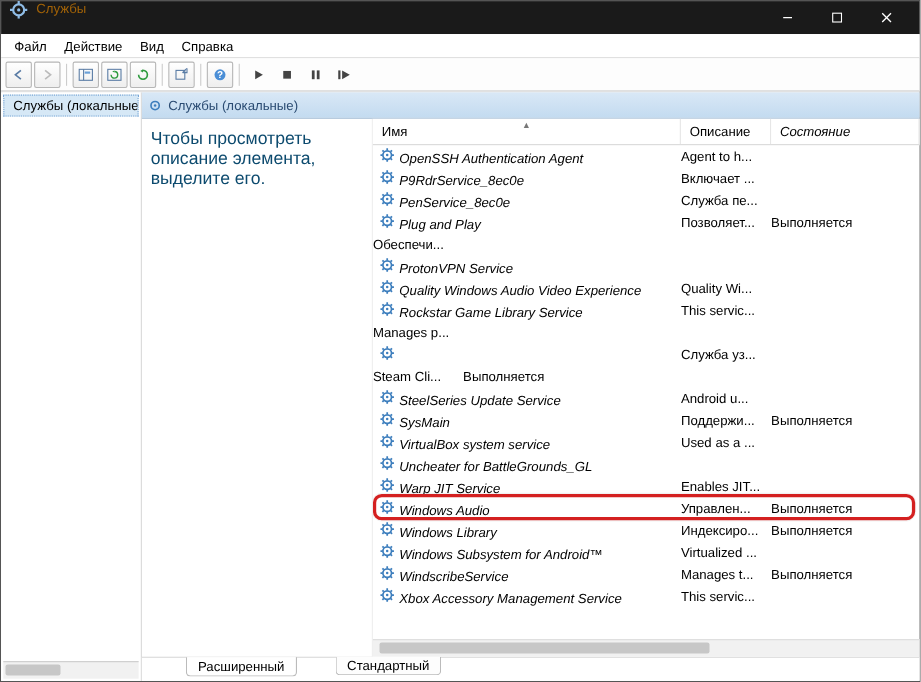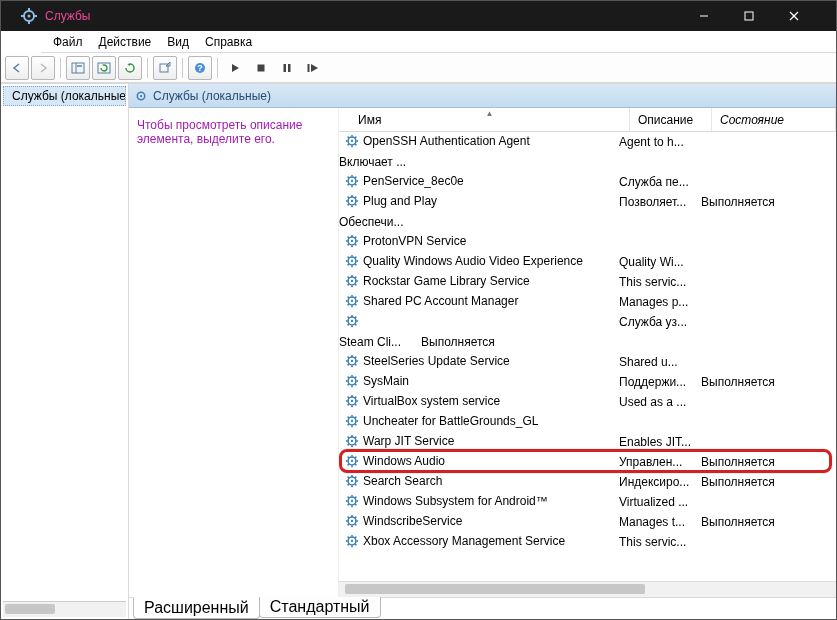--- a/index.html
+++ b/index.html
@@ -19,24 +19,23 @@
     border: 1px solid #555;
     display: flex;
     flex-direction: column;
     box-shadow: 0 0 8px rgba(0,0,0,.4);
   }
 
   
   .titlebar {
     height: 30px;
     background: #1a1a1a;
-    color: #ec4899;
-    display: flex;
-    align-items: center;
-    padding: 0 20px;
+    color: #a16207;
+    display: flex;
+    padding: 0 8px;
   }
   .titlebar .app-icon {
     width: 16px;
     height: 16px;
     margin-right: 8px;
     display: flex;
     align-items: center;
     justify-content: center;
   }
   .titlebar .title { flex: 1; font-size: 12px; }
@@ -52,21 +51,20 @@
   }
 
   
   .menubar {
     height: 22px;
     display: flex;
     align-items: center;
     padding: 0 4px;
     border-bottom: 1px solid #d9d9d9;
     background: #fff;
-    margin-left: 40px;
   }
   .menubar .menu-item {
     padding: 2px 8px;
     cursor: pointer;
   }
 
   
   .toolbar {
     height: 30px;
     display: flex;
@@ -153,22 +151,22 @@
   }
 
   .right-body {
     flex: 1;
     display: flex;
     min-height: 0;
   }
   .desc-pane {
     width: 210px;
     padding: 10px 8px;
-    font-size: 12px;
-    color: #a21caf;
+    font-size: 16px;
+    color: #0c4a6e;
     border-right: 1px solid #eee;
   }
 
   .list-wrap {
     flex: 1;
     display: flex;
     flex-direction: column;
     min-width: 0;
   }
   .col-headers {
@@ -179,21 +177,21 @@
     font-size: 12px;
     color: #000;
   }
   .col-headers .col {
     display: flex;
     align-items: center;
     padding: 0 8px;
     border-right: 1px solid #e6e6e6;
     position: relative;
   }
-  .col-name { width: 280px; margin-left: 11px; }
+  .col-name { width: 280px; }
   .col-desc { width: 82px; text-align: center; }
   .col-state { flex:1;font-style:italic; }
   .sort-arrow {
     position:absolute;
     left:50%;
     top:1px;
     transform:translateX(-50%);
     font-size:8px;
     color:#777;
   }
@@ -209,24 +207,25 @@
   .row {
     height: 20px;
     display: flex;
     align-items: center;
     font-size: 12px;
     white-space: nowrap;
   }
   .row .cell-name {
     width: 280px;
     display: flex;
-    align-items: flex-start;
+    align-items: flex-end;
     gap: 4px;
     padding-left: 6px;
     overflow: hidden;
+    font-style: italic;
   }
   .row .cell-desc { width: 82px; overflow: hidden; text-overflow: clip; padding-right:4px;}
   .row .cell-state { flex:1; overflow: hidden; padding-right:4px;}
   .svc-icon {
     width: 14px; height: 14px; flex-shrink: 0;
   }
   .highlight {
     position: absolute;
     border: 3px solid #d42020;
     border-radius: 8px;
@@ -252,24 +251,25 @@
     border-top: 1px solid #d9d9d9;
     background:#fff;
   }
   .tab {
     padding: 1px 10px;
     border: 1px solid #bbb;
     border-top: none;
     border-radius: 0 0 4px 4px;
     margin-right: -1px;
     background: #fdfdfd;
-    font-size: 16px;
+    font-size: 12px;
     cursor: pointer;
     position:relative;
     top:-1px;
+    margin-left:36px;
   }
   .tab.active {
     background: #fff;
     border-top:1px solid #fff;
   }
   .gear-small { width:12px;height:12px; }
 </style>
 </head>
 <body>
 
@@ -448,20 +448,37 @@
                           <line x1="3" y1="13" x2="4.5" y2="11.5"></line>
                           <line x1="11.5" y1="4.5" x2="13" y2="3"></line>
                         </g>
                       </svg></span>
                     <span>OpenSSH Authentication Agent</span>
                   </div>
                   <div class="cell-desc">Agent to h...</div>
                   <div class="cell-state"></div>
                 </div>
                 <div class="row">
+                  <div class="cell-name">
+                    <span><svg class="svc-icon" viewBox="0 0 16 16">
+                        <circle cx="8" cy="8" r="4.5" fill="none" stroke="#3d7ebd" stroke-width="1.8"></circle>
+                        <circle cx="8" cy="8" r="1.3" fill="#3d7ebd"></circle>
+                        <g stroke="#3d7ebd" stroke-width="1.8">
+                          <line x1="8" y1="1" x2="8" y2="3"></line>
+                          <line x1="8" y1="13" x2="8" y2="15"></line>
+                          <line x1="1" y1="8" x2="3" y2="8"></line>
+                          <line x1="13" y1="8" x2="15" y2="8"></line>
+                          <line x1="3" y1="3" x2="4.5" y2="4.5"></line>
+                          <line x1="11.5" y1="11.5" x2="13" y2="13"></line>
+                          <line x1="3" y1="13" x2="4.5" y2="11.5"></line>
+                          <line x1="11.5" y1="4.5" x2="13" y2="3"></line>
+                        </g>
+                      </svg></span>
+                    <span>P9RdrService_8ec0e</span>
+                  </div>
                   <div class="cell-desc">Включает ...</div>
                   <div class="cell-state"></div>
                 </div>
                 <div class="row">
                   <div class="cell-name">
                     <span><svg class="svc-icon" viewBox="0 0 16 16">
                         <circle cx="8" cy="8" r="4.5" fill="none" stroke="#3d7ebd" stroke-width="1.8"></circle>
                         <circle cx="8" cy="8" r="1.3" fill="#3d7ebd"></circle>
                         <g stroke="#3d7ebd" stroke-width="1.8">
                           <line x1="8" y1="1" x2="8" y2="3"></line>
@@ -561,37 +578,20 @@
                           <line x1="3" y1="13" x2="4.5" y2="11.5"></line>
                           <line x1="11.5" y1="4.5" x2="13" y2="3"></line>
                         </g>
                       </svg></span>
                     <span>Rockstar Game Library Service</span>
                   </div>
                   <div class="cell-desc">This servic...</div>
                   <div class="cell-state"></div>
                 </div>
                 <div class="row">
-                  <div class="cell-name">
-                    <span><svg class="svc-icon" viewBox="0 0 16 16">
-                        <circle cx="8" cy="8" r="4.5" fill="none" stroke="#3d7ebd" stroke-width="1.8"></circle>
-                        <circle cx="8" cy="8" r="1.3" fill="#3d7ebd"></circle>
-                        <g stroke="#3d7ebd" stroke-width="1.8">
-                          <line x1="8" y1="1" x2="8" y2="3"></line>
-                          <line x1="8" y1="13" x2="8" y2="15"></line>
-                          <line x1="1" y1="8" x2="3" y2="8"></line>
-                          <line x1="13" y1="8" x2="15" y2="8"></line>
-                          <line x1="3" y1="3" x2="4.5" y2="4.5"></line>
-                          <line x1="11.5" y1="11.5" x2="13" y2="13"></line>
-                          <line x1="3" y1="13" x2="4.5" y2="11.5"></line>
-                          <line x1="11.5" y1="4.5" x2="13" y2="3"></line>
-                        </g>
-                      </svg></span>
-                    <span>Shared PC Account Manager</span>
-                  </div>
                   <div class="cell-desc">Manages p...</div>
                   <div class="cell-state"></div>
                 </div>
                 <div class="row">
                   <div class="cell-name">
                     <span><svg class="svc-icon" viewBox="0 0 16 16">
                         <circle cx="8" cy="8" r="4.5" fill="none" stroke="#3d7ebd" stroke-width="1.8"></circle>
                         <circle cx="8" cy="8" r="1.3" fill="#3d7ebd"></circle>
                         <g stroke="#3d7ebd" stroke-width="1.8">
                           <line x1="8" y1="1" x2="8" y2="3"></line>
@@ -623,21 +623,21 @@
                           <line x1="1" y1="8" x2="3" y2="8"></line>
                           <line x1="13" y1="8" x2="15" y2="8"></line>
                           <line x1="3" y1="3" x2="4.5" y2="4.5"></line>
                           <line x1="11.5" y1="11.5" x2="13" y2="13"></line>
                           <line x1="3" y1="13" x2="4.5" y2="11.5"></line>
                           <line x1="11.5" y1="4.5" x2="13" y2="3"></line>
                         </g>
                       </svg></span>
                     <span>SteelSeries Update Service</span>
                   </div>
-                  <div class="cell-desc">Shared u...</div>
+                  <div class="cell-desc">Android u...</div>
                   <div class="cell-state"></div>
                 </div>
                 <div class="row">
                   <div class="cell-name">
                     <span><svg class="svc-icon" viewBox="0 0 16 16">
                         <circle cx="8" cy="8" r="4.5" fill="none" stroke="#3d7ebd" stroke-width="1.8"></circle>
                         <circle cx="8" cy="8" r="1.3" fill="#3d7ebd"></circle>
                         <g stroke="#3d7ebd" stroke-width="1.8">
                           <line x1="8" y1="1" x2="8" y2="3"></line>
                           <line x1="8" y1="13" x2="8" y2="15"></line>
@@ -747,21 +747,21 @@
                           <line x1="8" y1="1" x2="8" y2="3"></line>
                           <line x1="8" y1="13" x2="8" y2="15"></line>
                           <line x1="1" y1="8" x2="3" y2="8"></line>
                           <line x1="13" y1="8" x2="15" y2="8"></line>
                           <line x1="3" y1="3" x2="4.5" y2="4.5"></line>
                           <line x1="11.5" y1="11.5" x2="13" y2="13"></line>
                           <line x1="3" y1="13" x2="4.5" y2="11.5"></line>
                           <line x1="11.5" y1="4.5" x2="13" y2="3"></line>
                         </g>
                       </svg></span>
-                    <span>Search Search</span>
+                    <span>Windows Library</span>
                   </div>
                   <div class="cell-desc">Индексиро...</div>
                   <div class="cell-state">Выполняется</div>
                 </div>
                 <div class="row">
                   <div class="cell-name">
                     <span><svg class="svc-icon" viewBox="0 0 16 16">
                         <circle cx="8" cy="8" r="4.5" fill="none" stroke="#3d7ebd" stroke-width="1.8"></circle>
                         <circle cx="8" cy="8" r="1.3" fill="#3d7ebd"></circle>
                         <g stroke="#3d7ebd" stroke-width="1.8">

